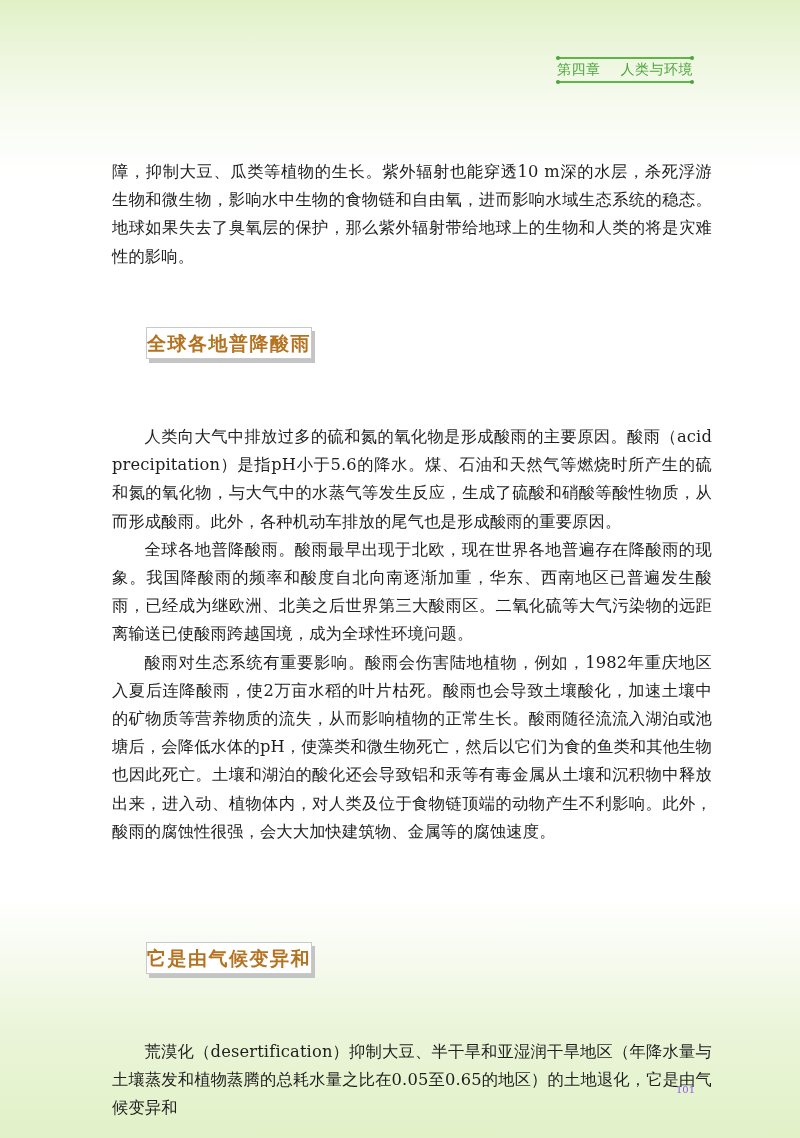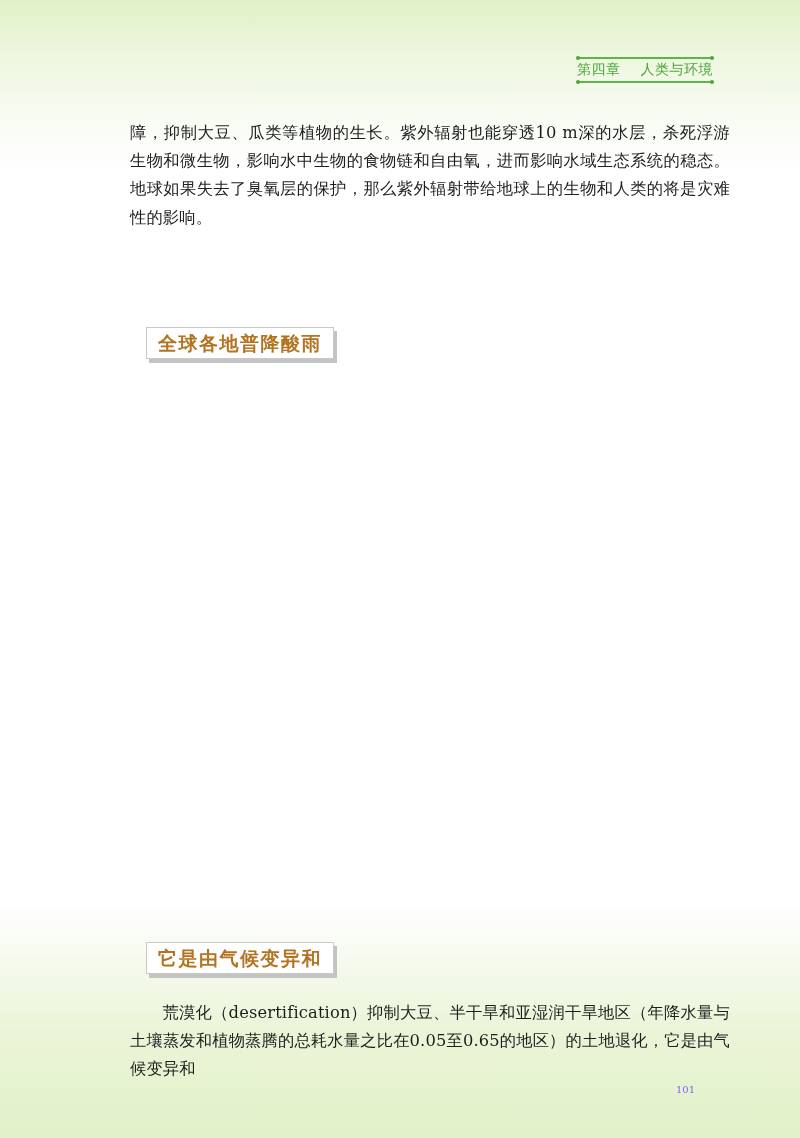--- a/index.html
+++ b/index.html
@@ -18,21 +18,21 @@
         #edf6de 55px,
         #f7fbf1 110px,
         #ffffff 170px,
         #ffffff 900px,
         #f6faee 960px,
         #eaf5d8 1030px,
         #e2f1c8 1138px);
     }
     .chapter-header {
       position: absolute;
-      left: 577px;
+      left: 557px;
       top: 57px;
       width: 136px;
       height: 26px;
     }
     .chapter-header .rule {
       position: absolute;
       left: 0;
       width: 136px;
       height: 2px;
       background: #5db64a;
@@ -59,37 +59,38 @@
       text-align: center;
       font-family: "DejaVu Sans", "Liberation Sans", sans-serif;
       font-size: 14px;
       line-height: 18px;
       color: #4aa63a;
       letter-spacing: 0.5px;
       white-space: pre;
     }
     .text-block {
       position: absolute;
-      left: 130px;
+      left: 112px;
       width: 600px;
+      margin-top: 39px;
     }
     .para {
       margin: 0;
       font-size: 16.3px;
       line-height: 28.2px;
       text-align: justify;
       text-align-last: left;
       letter-spacing: 0.15px;
     }
     .para.indent { text-indent: 2em; }
     .section-heading {
       position: absolute;
       left: 146px;
       height: 30px;
-      padding: 0 11px;
+      padding: 0 0;
       background: #ffffff;
       border: 1px solid #c9c9c9;
       box-shadow: 3px 4px 0 #c4c4c4;
       font-family: "DejaVu Sans", "Liberation Sans", sans-serif;
       font-weight: bold;
       font-size: 19px;
       line-height: 30px;
       color: #b47320;
       letter-spacing: 1.5px;
       white-space: nowrap;
@@ -112,20 +113,23 @@
   <div class="rule bottom"></div>
 </div>
 
 <div class="text-block" style="top:119px;">
   <p class="para">障，抑制大豆、瓜类等植物的生长。紫外辐射也能穿透10 m深的水层，杀死浮游生物和微生物，影响水中生物的食物链和自由氧，进而影响水域生态系统的稳态。地球如果失去了臭氧层的保护，那么紫外辐射带给地球上的生物和人类的将是灾难性的影响。</p>
 </div>
 
 <div class="section-heading" style="top:327px;">全球各地普降酸雨</div>
 
 <div class="text-block" style="top:384px;">
+  <p class="para indent">人类向大气中排放过多的硫和氮的氧化物是形成酸雨的主要原因。酸雨（acid precipitation）是指pH小于5.6的降水。煤、石油和天然气等燃烧时所产生的硫和氮的氧化物，与大气中的水蒸气等发生反应，生成了硫酸和硝酸等酸性物质，从而形成酸雨。此外，各种机动车排放的尾气也是形成酸雨的重要原因。</p>
+  <p class="para indent">全球各地普降酸雨。酸雨最早出现于北欧，现在世界各地普遍存在降酸雨的现象。我国降酸雨的频率和酸度自北向南逐渐加重，华东、西南地区已普遍发生酸雨，已经成为继欧洲、北美之后世界第三大酸雨区。二氧化硫等大气污染物的远距离输送已使酸雨跨越国境，成为全球性环境问题。</p>
+  <p class="para indent">酸雨对生态系统有重要影响。酸雨会伤害陆地植物，例如，1982年重庆地区入夏后连降酸雨，使2万亩水稻的叶片枯死。酸雨也会导致土壤酸化，加速土壤中的矿物质等营养物质的流失，从而影响植物的正常生长。酸雨随径流流入湖泊或池塘后，会降低水体的pH，使藻类和微生物死亡，然后以它们为食的鱼类和其他生物也因此死亡。土壤和湖泊的酸化还会导致铝和汞等有毒金属从土壤和沉积物中释放出来，进入动、植物体内，对人类及位于食物链顶端的动物产生不利影响。此外，酸雨的腐蚀性很强，会大大加快建筑物、金属等的腐蚀速度。</p>
 </div>
 
 <div class="section-heading" style="top:942px;">它是由气候变异和</div>
 
 <div class="text-block" style="top:999px;">
   <p class="para indent">荒漠化（desertification）抑制大豆、半干旱和亚湿润干旱地区（年降水量与土壤蒸发和植物蒸腾的总耗水量之比在0.05至0.65的地区）的土地退化，它是由气候变异和</p>
 </div>
 
 <div class="page-number">101</div>
 

